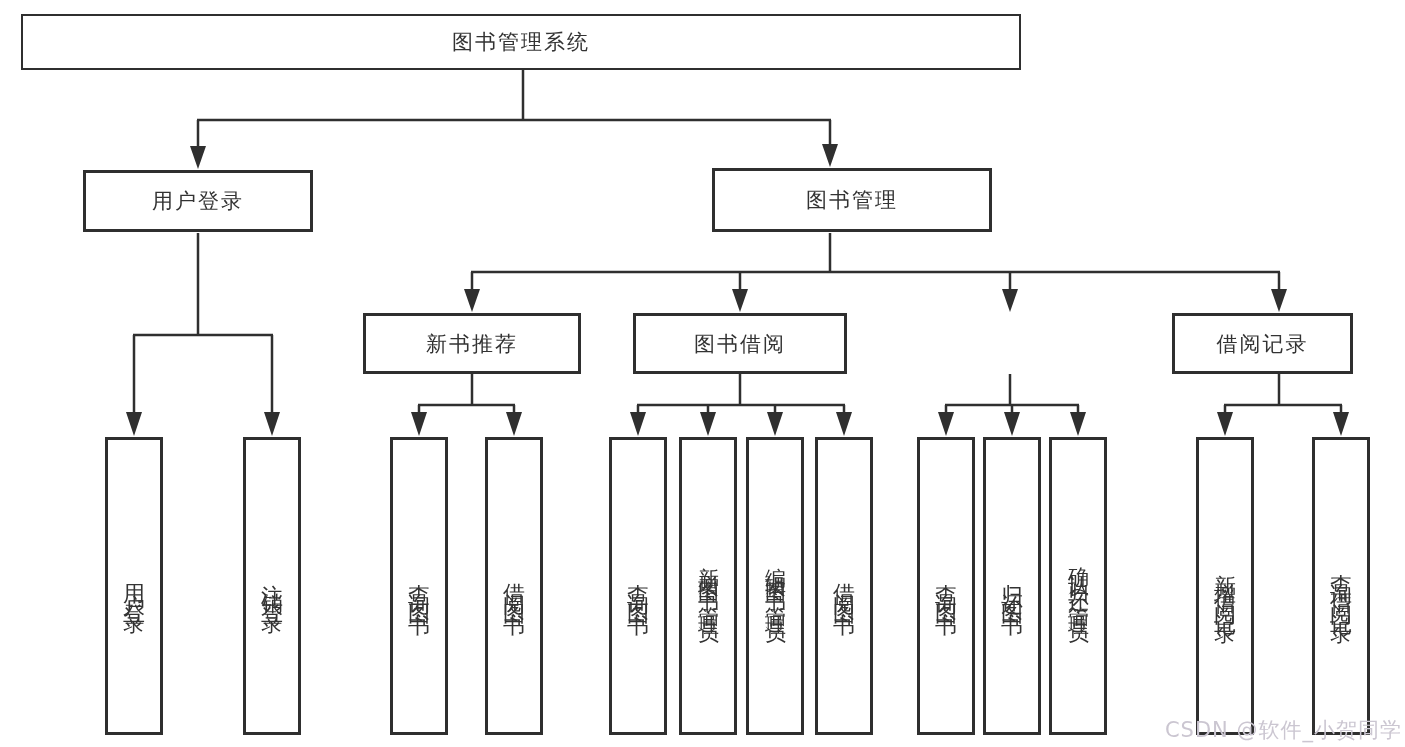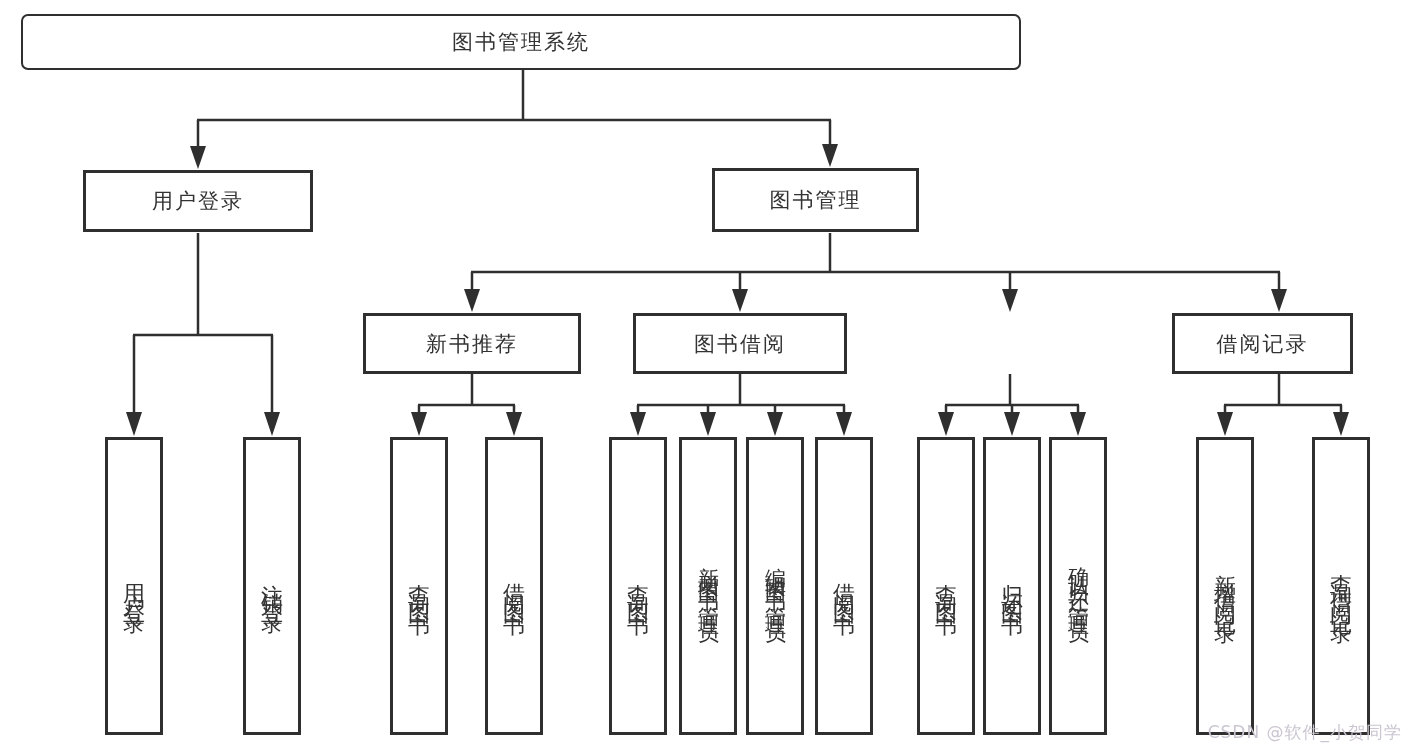--- a/index.html
+++ b/index.html
@@ -13,21 +13,21 @@
   }
   #connectors{position:absolute;left:0;top:0;width:1405px;height:747px;}
   .node{
     position:absolute;
     box-sizing:border-box;
     background:#ffffff;
     border:3px solid #2f2f2f;
     display:flex;align-items:center;justify-content:center;
     text-align:center;
   }
-  .node.root{border-width:2px;border-radius:7px;}
+  .node.root{border-width:2px;}
   .h-label{
     font-size:21px;
     letter-spacing:2px;
     white-space:nowrap;
     color:#333333;
   }
   .leaf{
     width:58px;height:298px;top:437px;
   }
   .v-label{
@@ -36,21 +36,21 @@
     font-size:22px;
     letter-spacing:10px;
     line-height:1;
     color:#333333;
     white-space:nowrap;
   }
   .leaf-long .v-label{letter-spacing:8px;font-size:21px;}
   #watermark{
     position:absolute;
     right:3px;bottom:3px;
-    font-size:17px;
+    font-size:21px;
     color:#cbc6d1;
     letter-spacing:1px;
     white-space:nowrap;
   }
 </style>
 </head>
 <body>
 
 <div id="canvas">
 
@@ -118,21 +118,21 @@
     </g>
   </svg>
 
   <div class="node root" style="left:21px;top:14px;width:1000px;height:56px;">
     <span class="h-label">图书管理系统</span>
   </div>
 
   <div class="node" style="left:83px;top:170px;width:230px;height:62px;">
     <span class="h-label">用户登录</span>
   </div>
-  <div class="node" style="left:712px;top:168px;width:207px;height:64px;">
+  <div class="node" style="left:712px;top:168px;width:280px;height:64px;">
     <span class="h-label">图书管理</span>
   </div>
 
   <div class="node" style="left:633px;top:313px;width:214px;height:61px;">
     <span class="h-label">图书借阅</span>
   </div>
   <div class="node" style="left:363px;top:313px;width:218px;height:61px;">
     <span class="h-label">新书推荐</span>
   </div>
   <div class="node" style="left:1172px;top:313px;width:181px;height:61px;">

